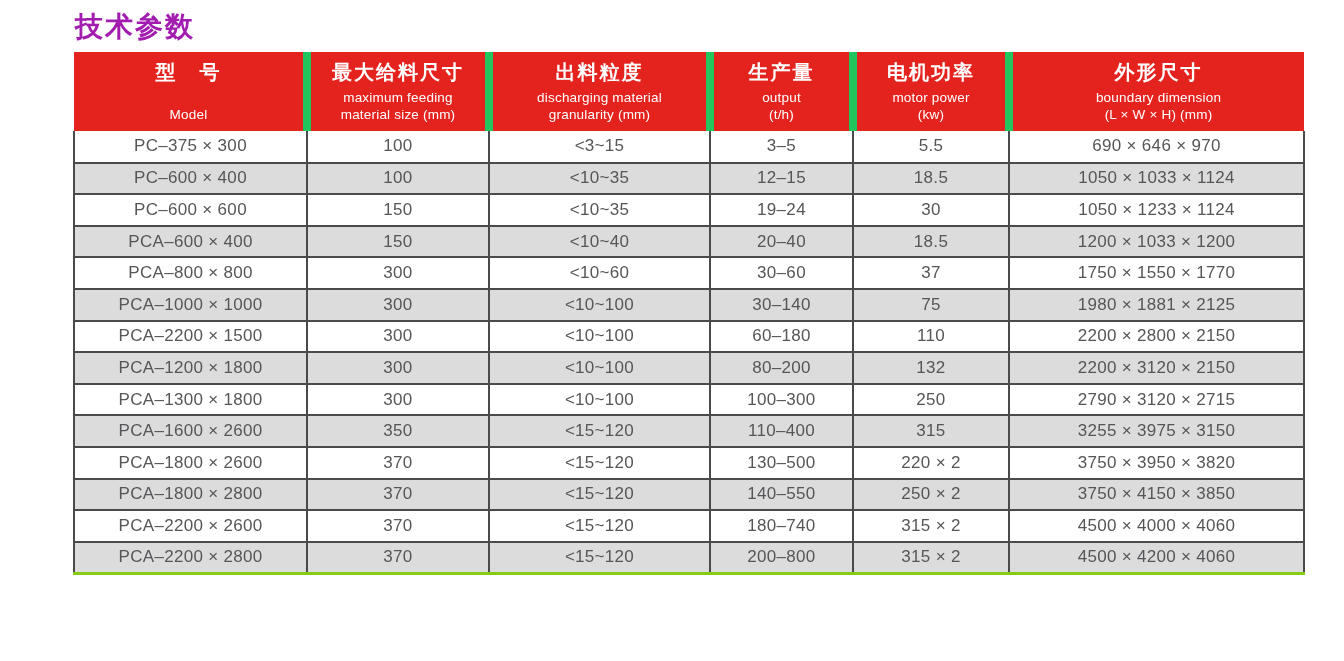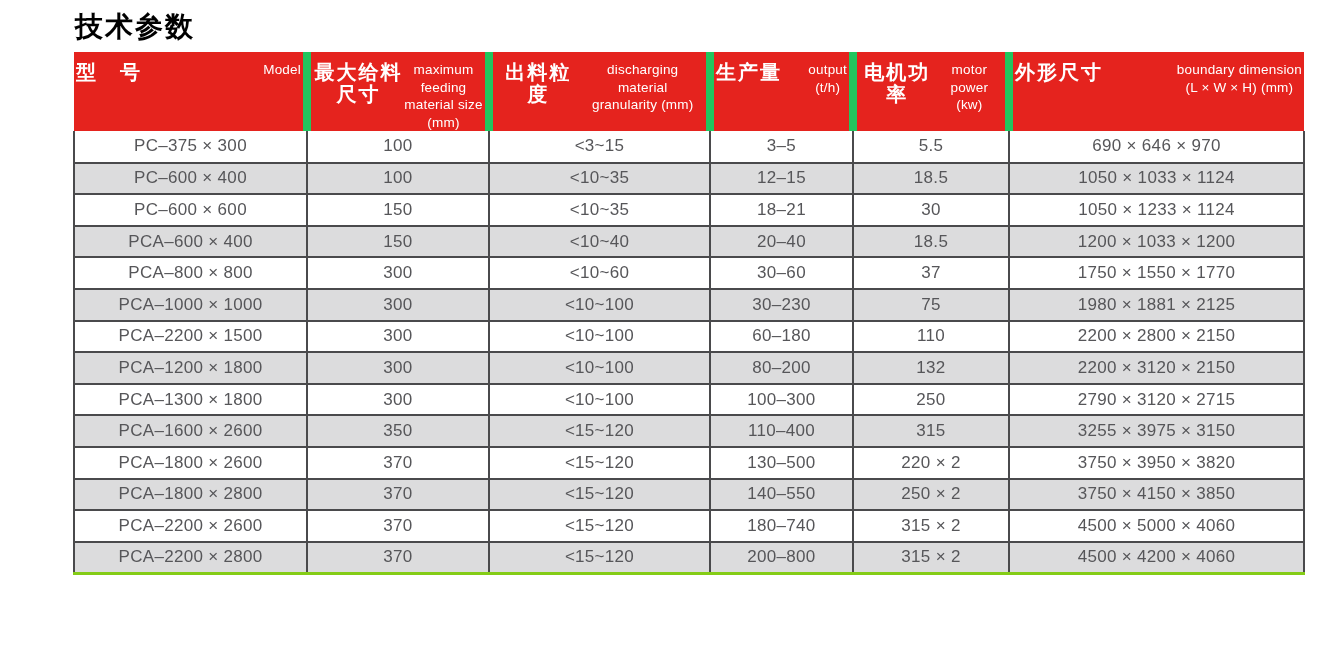--- a/index.html
+++ b/index.html
@@ -14,21 +14,21 @@
     --row-alt-gray: #dcdcdd;
     --grid-line: #4a4a4c;
     --cell-text: #565659;
     --header-text: #ffffff;
   }
   .page { position: relative; width: 1344px; height: 661px; }
 
   .title-row {
     position: absolute; left: 75px; top: 8px;
     display: flex; align-items: baseline; gap: 16px;
-    color: #000000;
+    color: #a21caf;
   }
   .title-zh { font-size: 28px; font-weight: bold; letter-spacing: 2px; }
   .title-en { font-size: 25px; font-weight: 600; letter-spacing: 1.5px; }
 
   table.params {
     position: absolute; left: 73px; top: 52px;
     width: 1230px;
     border-collapse: collapse;
     table-layout: fixed;
   }
@@ -39,21 +39,21 @@
     color: var(--header-text, #ffffff);
     height: 79px;
     padding: 0;
     border: none;
     border-left: 8px solid #22c55e;
     vertical-align: top;
     font-weight: normal;
   }
   thead th:first-child { border-left: none; }
   .th-inner {
-    display: flex; 
+    display: flex; flex-direction: column;
     justify-content: space-between;
     height: 79px;
     padding: 9px 2px 7px 2px;
     text-align: center;
   }
   .th-zh { font-size: 20px; font-weight: bold; letter-spacing: 2px; line-height: 1.1; }
   .th-en { font-size: 13.5px; line-height: 1.3; white-space: pre-line; letter-spacing: 0.2px; }
 
   
   tbody td {
@@ -150,21 +150,21 @@
           <td>100</td>
           <td>&lt;10~35</td>
           <td>12–15</td>
           <td>18.5</td>
           <td>1050 × 1033 × 1124</td>
         </tr>
         <tr>
           <td>PC–600 × 600</td>
           <td>150</td>
           <td>&lt;10~35</td>
-          <td>18–21</td>
+          <td>19–24</td>
           <td>30</td>
           <td>1050 × 1233 × 1124</td>
         </tr>
         <tr>
           <td>PCA–600 × 400</td>
           <td>150</td>
           <td>&lt;10~40</td>
           <td>20–40</td>
           <td>18.5</td>
           <td>1200 × 1033 × 1200</td>
@@ -174,21 +174,21 @@
           <td>300</td>
           <td>&lt;10~60</td>
           <td>30–60</td>
           <td>37</td>
           <td>1750 × 1550 × 1770</td>
         </tr>
         <tr>
           <td>PCA–1000 × 1000</td>
           <td>300</td>
           <td>&lt;10~100</td>
-          <td>30–230</td>
+          <td>30–140</td>
           <td>75</td>
           <td>1980 × 1881 × 2125</td>
         </tr>
         <tr>
           <td>PCA–2200 × 1500</td>
           <td>300</td>
           <td>&lt;10~100</td>
           <td>60–180</td>
           <td>110</td>
           <td>2200 × 2800 × 2150</td>
@@ -232,21 +232,21 @@
           <td>140–550</td>
           <td>250 × 2</td>
           <td>3750 × 4150 × 3850</td>
         </tr>
         <tr>
           <td>PCA–2200 × 2600</td>
           <td>370</td>
           <td>&lt;15~120</td>
           <td>180–740</td>
           <td>315 × 2</td>
-          <td>4500 × 5000 × 4060</td>
+          <td>4500 × 4000 × 4060</td>
         </tr>
         <tr>
           <td>PCA–2200 × 2800</td>
           <td>370</td>
           <td>&lt;15~120</td>
           <td>200–800</td>
           <td>315 × 2</td>
           <td>4500 × 4200 × 4060</td>
         </tr>
       </tbody>

